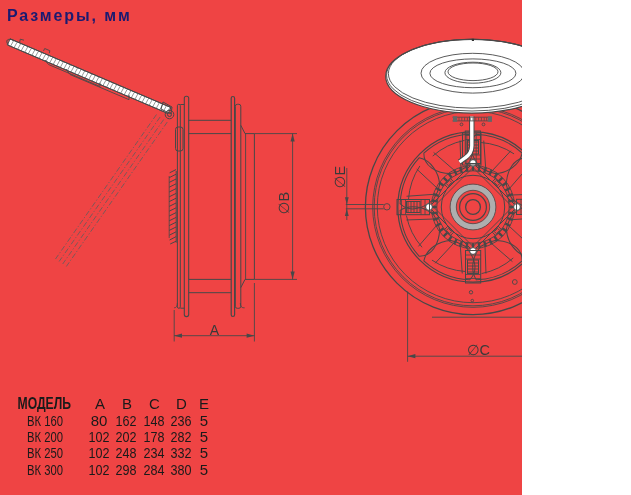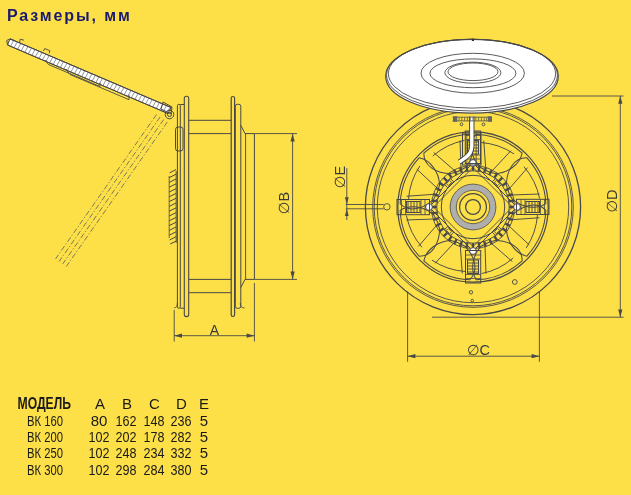--- a/index.html
+++ b/index.html
@@ -1,16 +1,16 @@
 <!DOCTYPE html>
 <html><head>
 <meta charset="utf-8">
 <style>
 html,body{margin:0;padding:0;background:#ffffff;}
-#wrap{position:relative;width:631px;height:495px;background:#fde047;overflow:hidden;}
+#wrap{position:relative;width:522px;height:495px;background:#ef4444;overflow:hidden;}
 svg{position:absolute;left:0;top:0;}
 text{font-family:"Liberation Sans",sans-serif;}
 </style>
 </head>
 <body>
 <div id="wrap">
 <svg width="631" height="495" viewBox="0 0 631 495" xmlns="http://www.w3.org/2000/svg">
 <g stroke="#484848" fill="none" stroke-width="1">
 
 <g id="lid">

